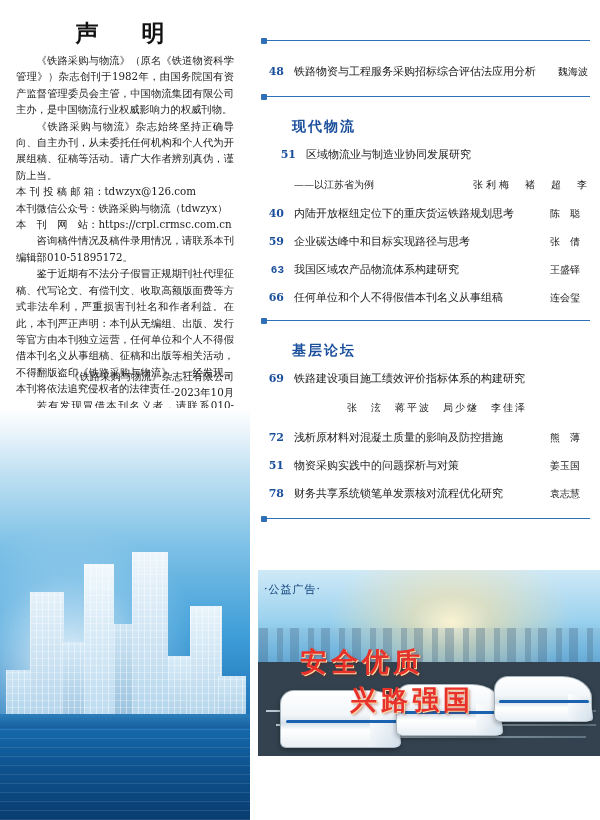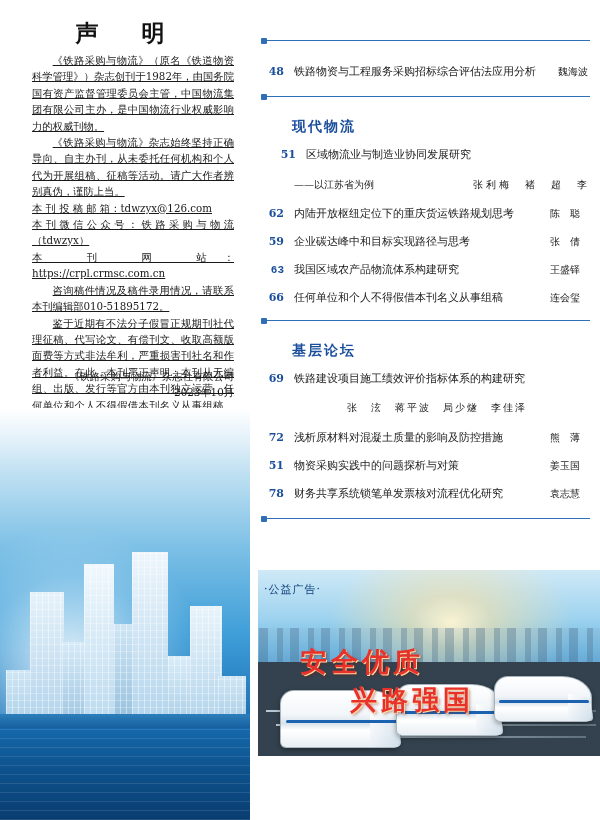--- a/index.html
+++ b/index.html
@@ -41,23 +41,22 @@
     top: 52px;
     left: 16px;
     width: 218px;
     font-family: "DejaVu Serif", "Liberation Serif", serif;
     font-size: 10.3px;
     line-height: 16.4px;
     color: #1a1a1a;
     text-align: justify;
   }
   .statement-body p {
-    margin: 0 0 0 16px;
+    margin: 0 0 0 0;
     text-indent: 2em;
-    text-decoration: underline;
   }
   .statement-body p.noindent {
     text-indent: 0;
   }
   .sign-block {
     position: absolute;
     top: 368px;
     left: 16px;
     width: 218px;
     font-family: "DejaVu Serif", "Liberation Serif", serif;
@@ -384,21 +383,21 @@
   <div class="entry" style="position:absolute; left:12px; top:147px; width:330px;">
     <div class="pg">51</div>
     <div class="ttl">区域物流业与制造业协同发展研究</div>
   </div>
   <div class="subline" style="position:absolute; left:0; top:178px; width:330px;">
     <div class="sub-t">——以江苏省为例</div>
     <div class="sub-a" style="padding-right:8px;">张利梅　褚　超　李　阳</div>
   </div>
 
   <div class="entry" style="position:absolute; left:0; top:206px; width:330px;">
-    <div class="pg">62</div>
+    <div class="pg">40</div>
     <div class="ttl">内陆开放枢纽定位下的重庆货运铁路规划思考</div>
     <div class="auth" style="padding-right:8px;">陈　聪</div>
   </div>
 
   <div class="entry" style="position:absolute; left:0; top:234px; width:330px;">
     <div class="pg">59</div>
     <div class="ttl">企业碳达峰中和目标实现路径与思考</div>
     <div class="auth" style="padding-right:8px;">张　倩</div>
   </div>
 

